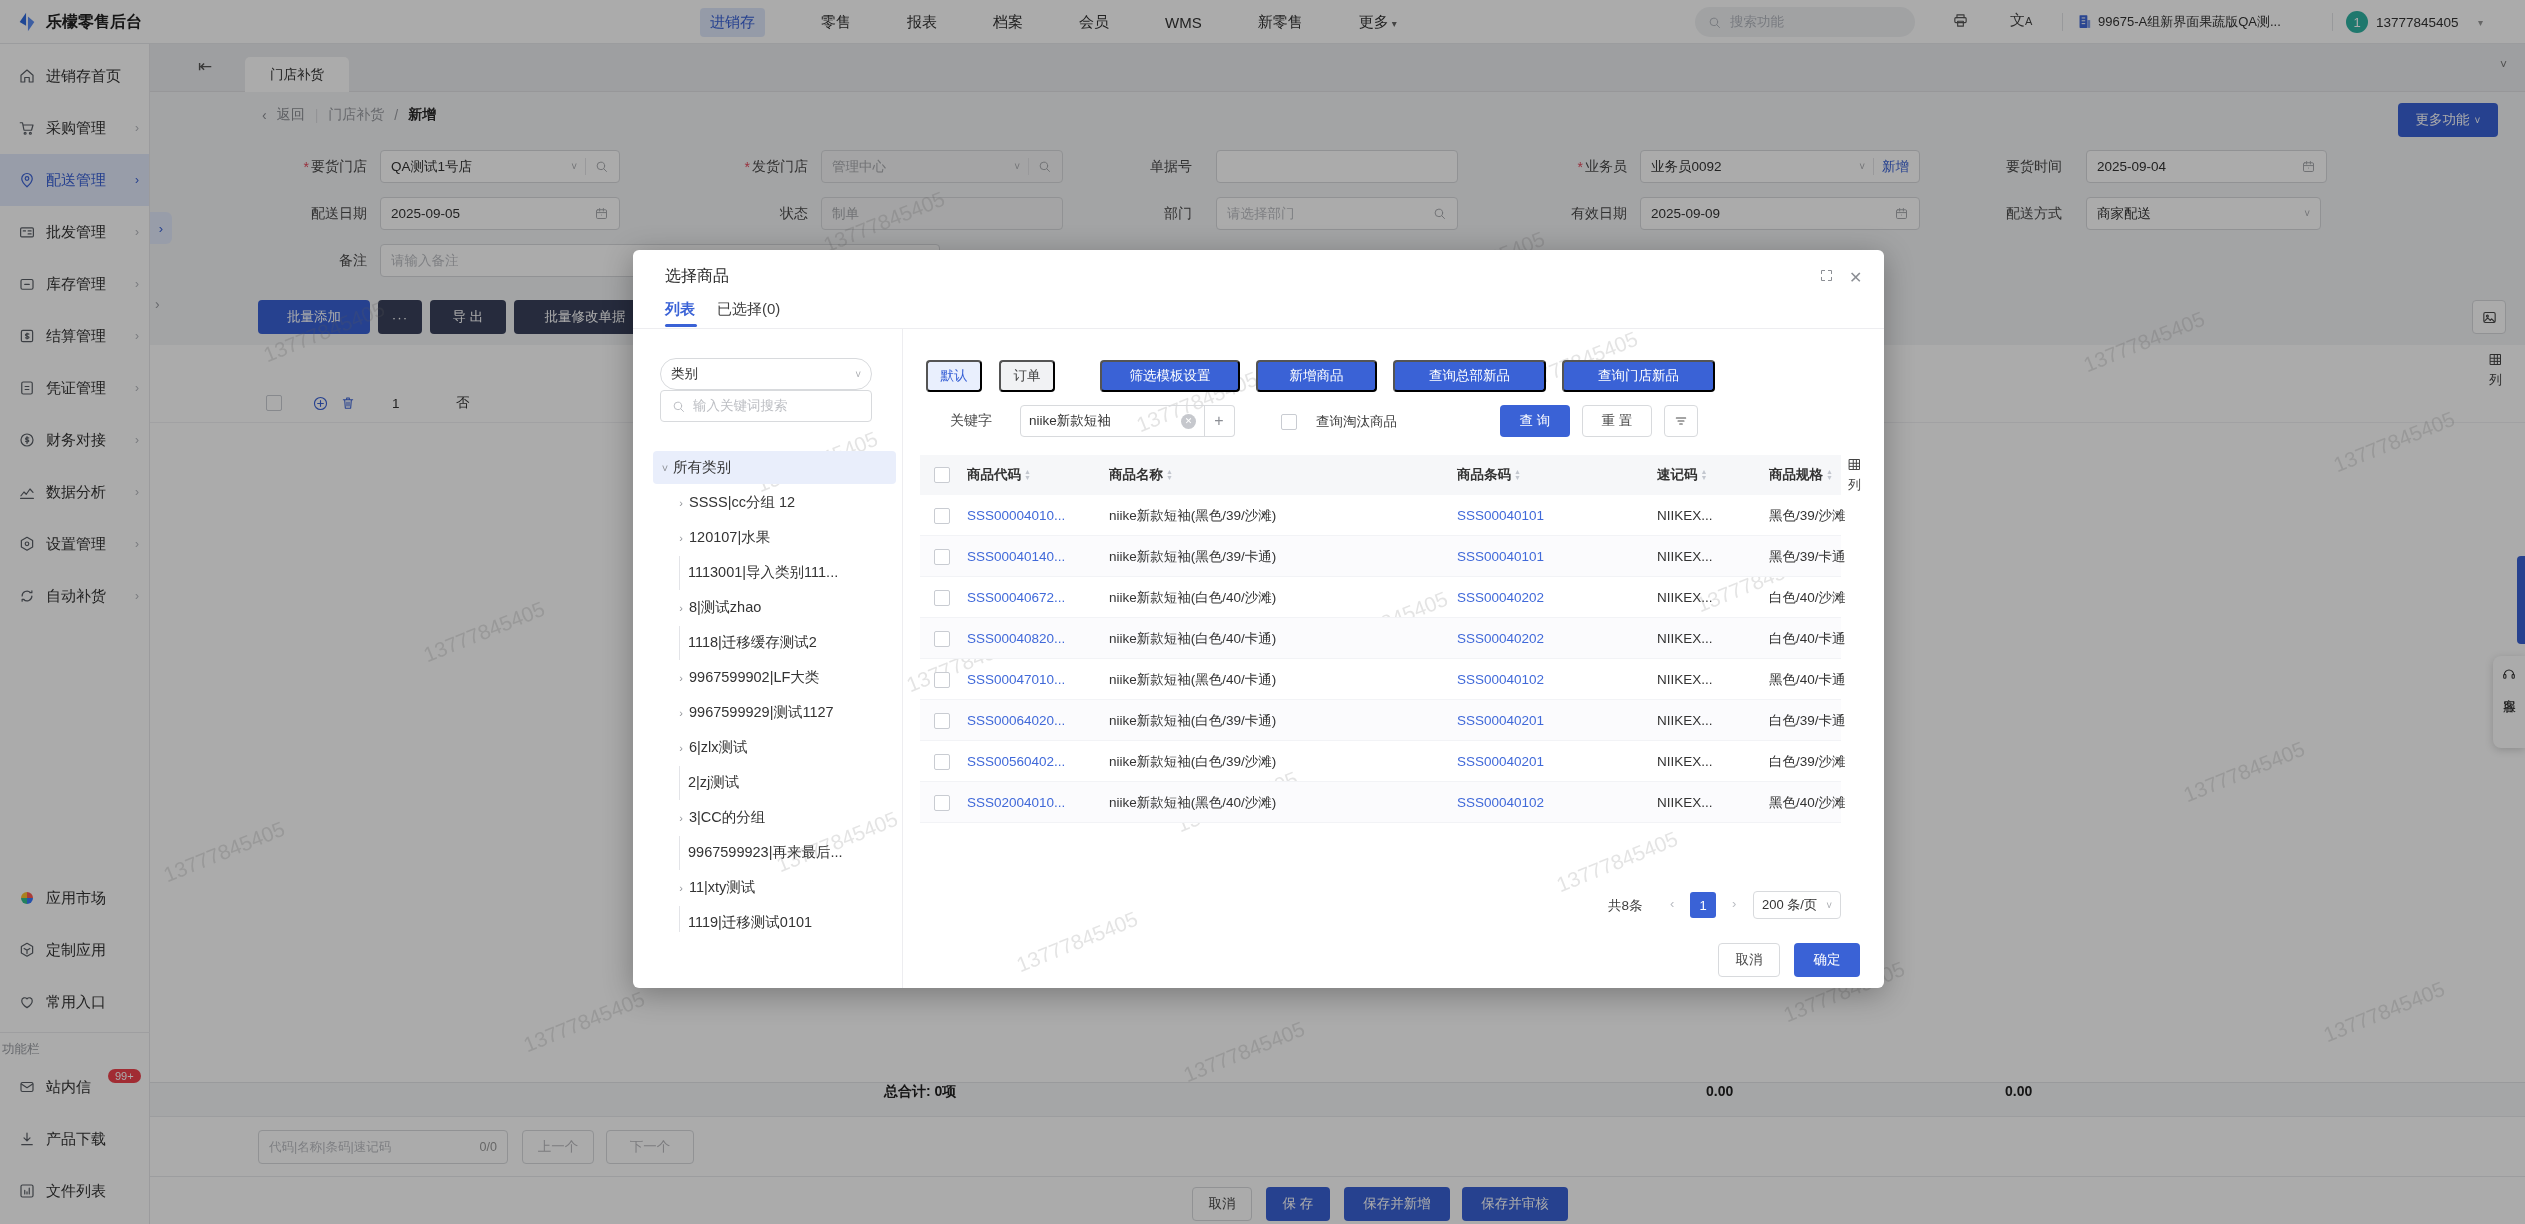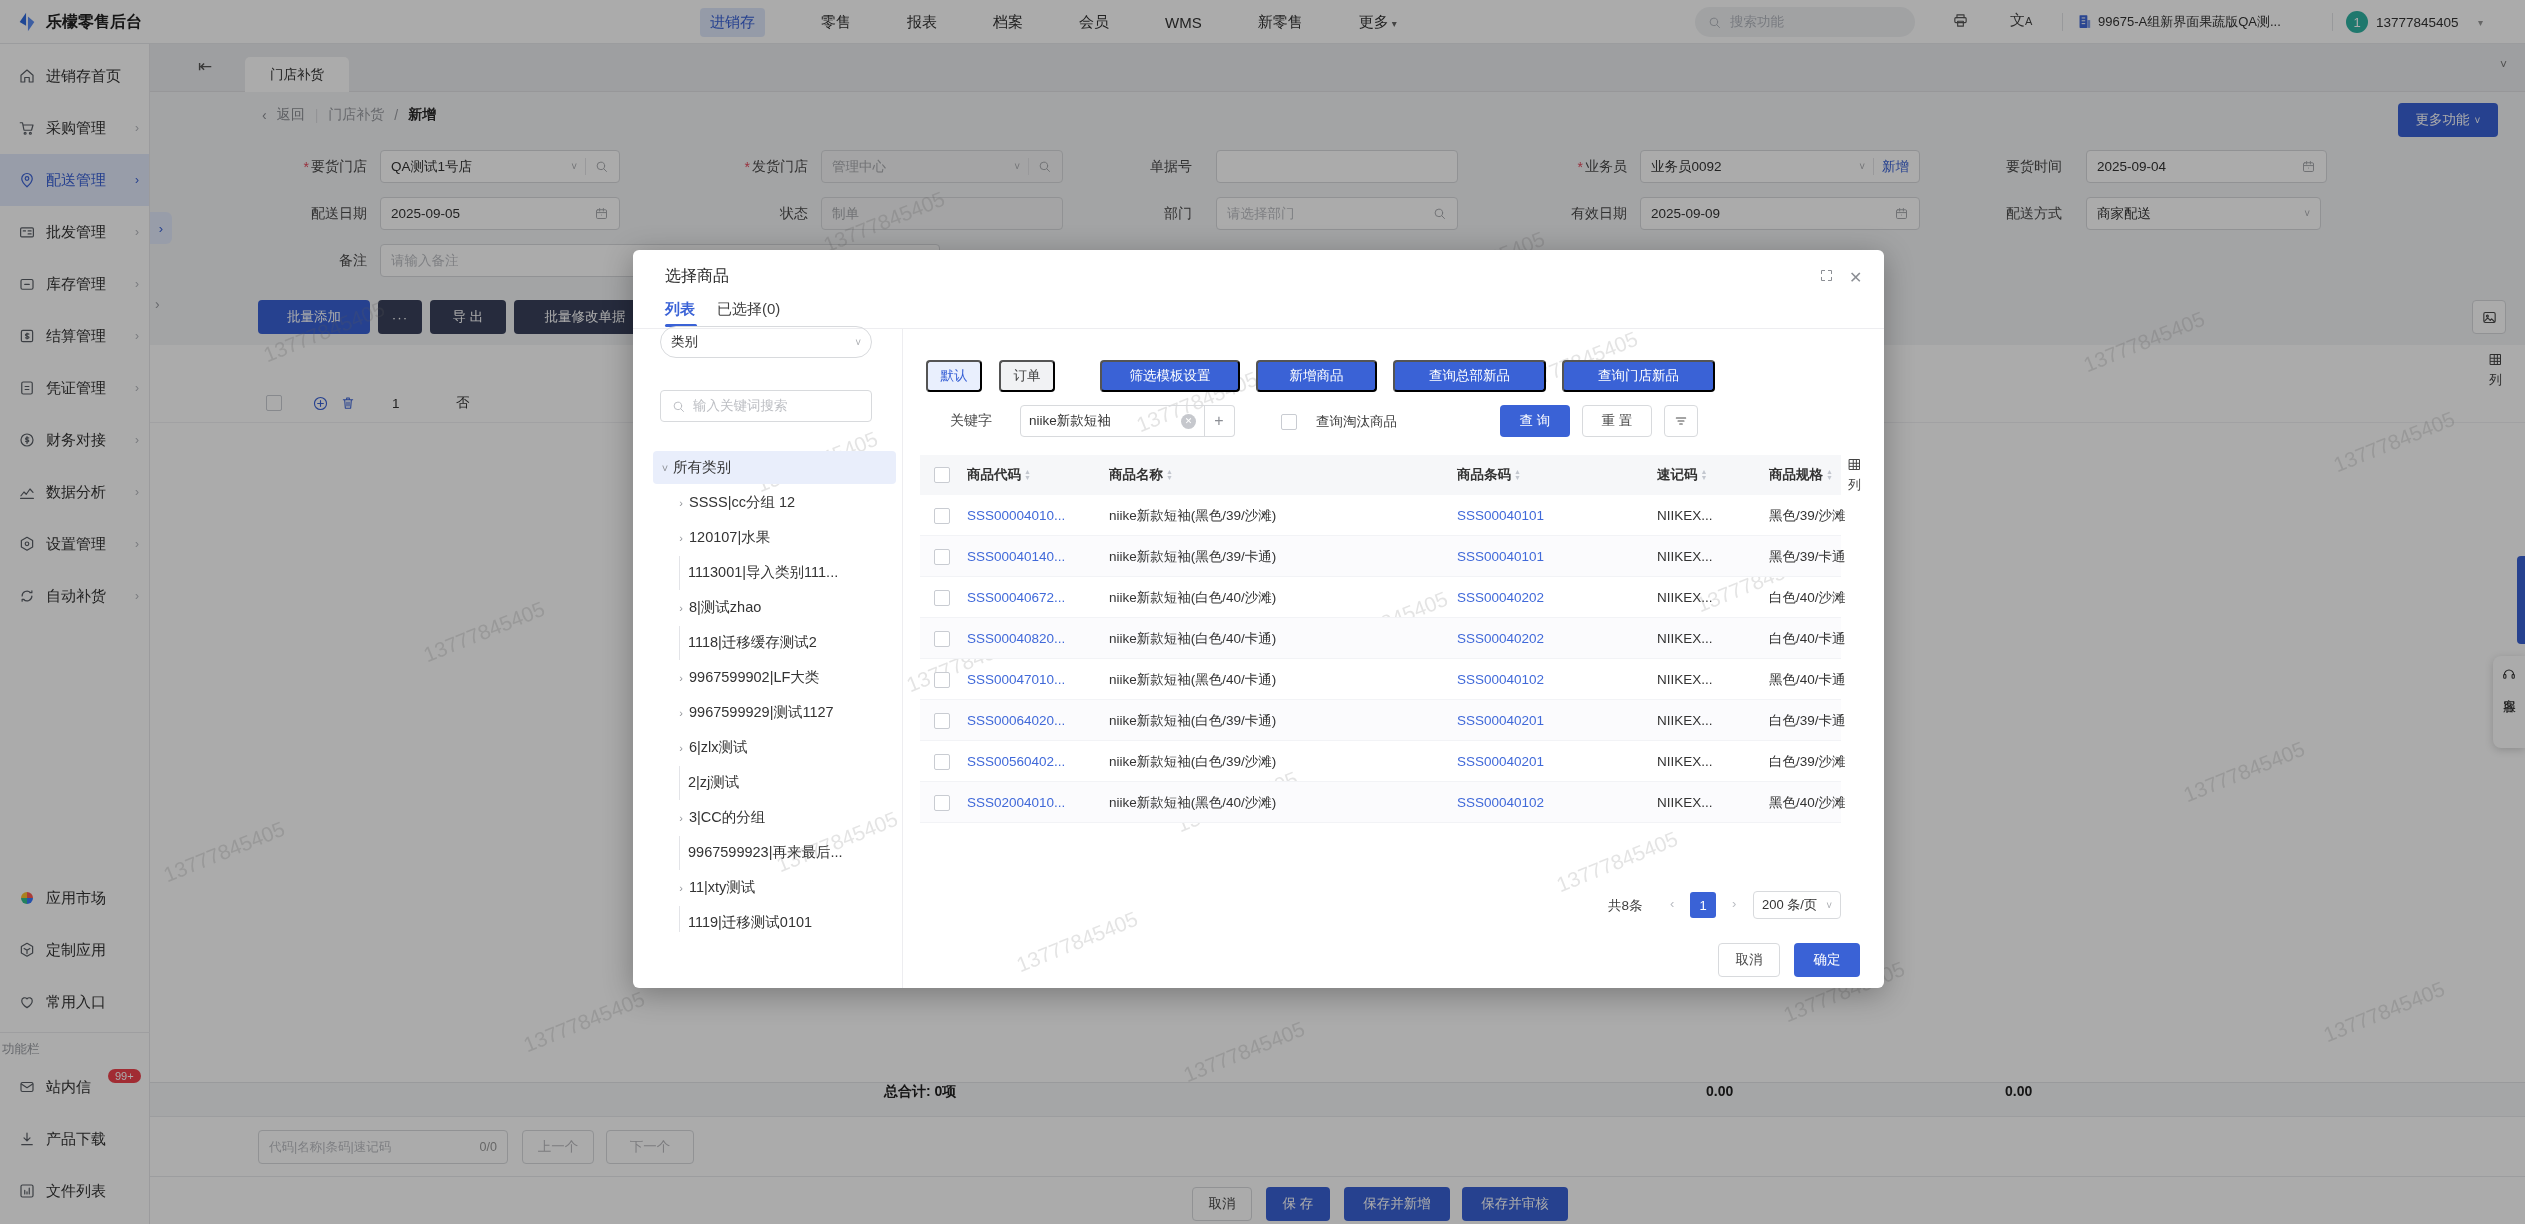--- a/index.html
+++ b/index.html
@@ -596,21 +596,21 @@
         </svg>
       </span>
     <span class="m-win-ic" style="left:1216px; font-size:16px;">✕</span>
 
     <span class="m-tab on" style="left:32px;">列表</span>
     <span class="m-tab off" style="left:84px;">已选择(0)</span>
     <div class="m-tab-bar"></div>
     <div class="m-divider"></div>
     <div class="m-vdivider"></div>
 
-    <div class="m-select" style="top:76px;border-radius:16px;">
+    <div class="m-select" style="top:108px;border-radius:16px;">
       <span>类别</span>
         <span class="sfx caret-d" style="margin-left:auto;">˅</span>
     </div>
     <div class="m-select" style="top:140px; color:#bcbec3; gap:7px;">
       <span>
           <svg width="18" height="18" viewBox="0 0 24 24" fill="none" stroke="currentColor" stroke-width="1.6" stroke-linecap="round" stroke-linejoin="round" style="width:15px;height:15px">
             <circle cx="11" cy="11" r="6"></circle>
             <path d="M15.5 15.5 20 20"></path>
           </svg>
         </span>

